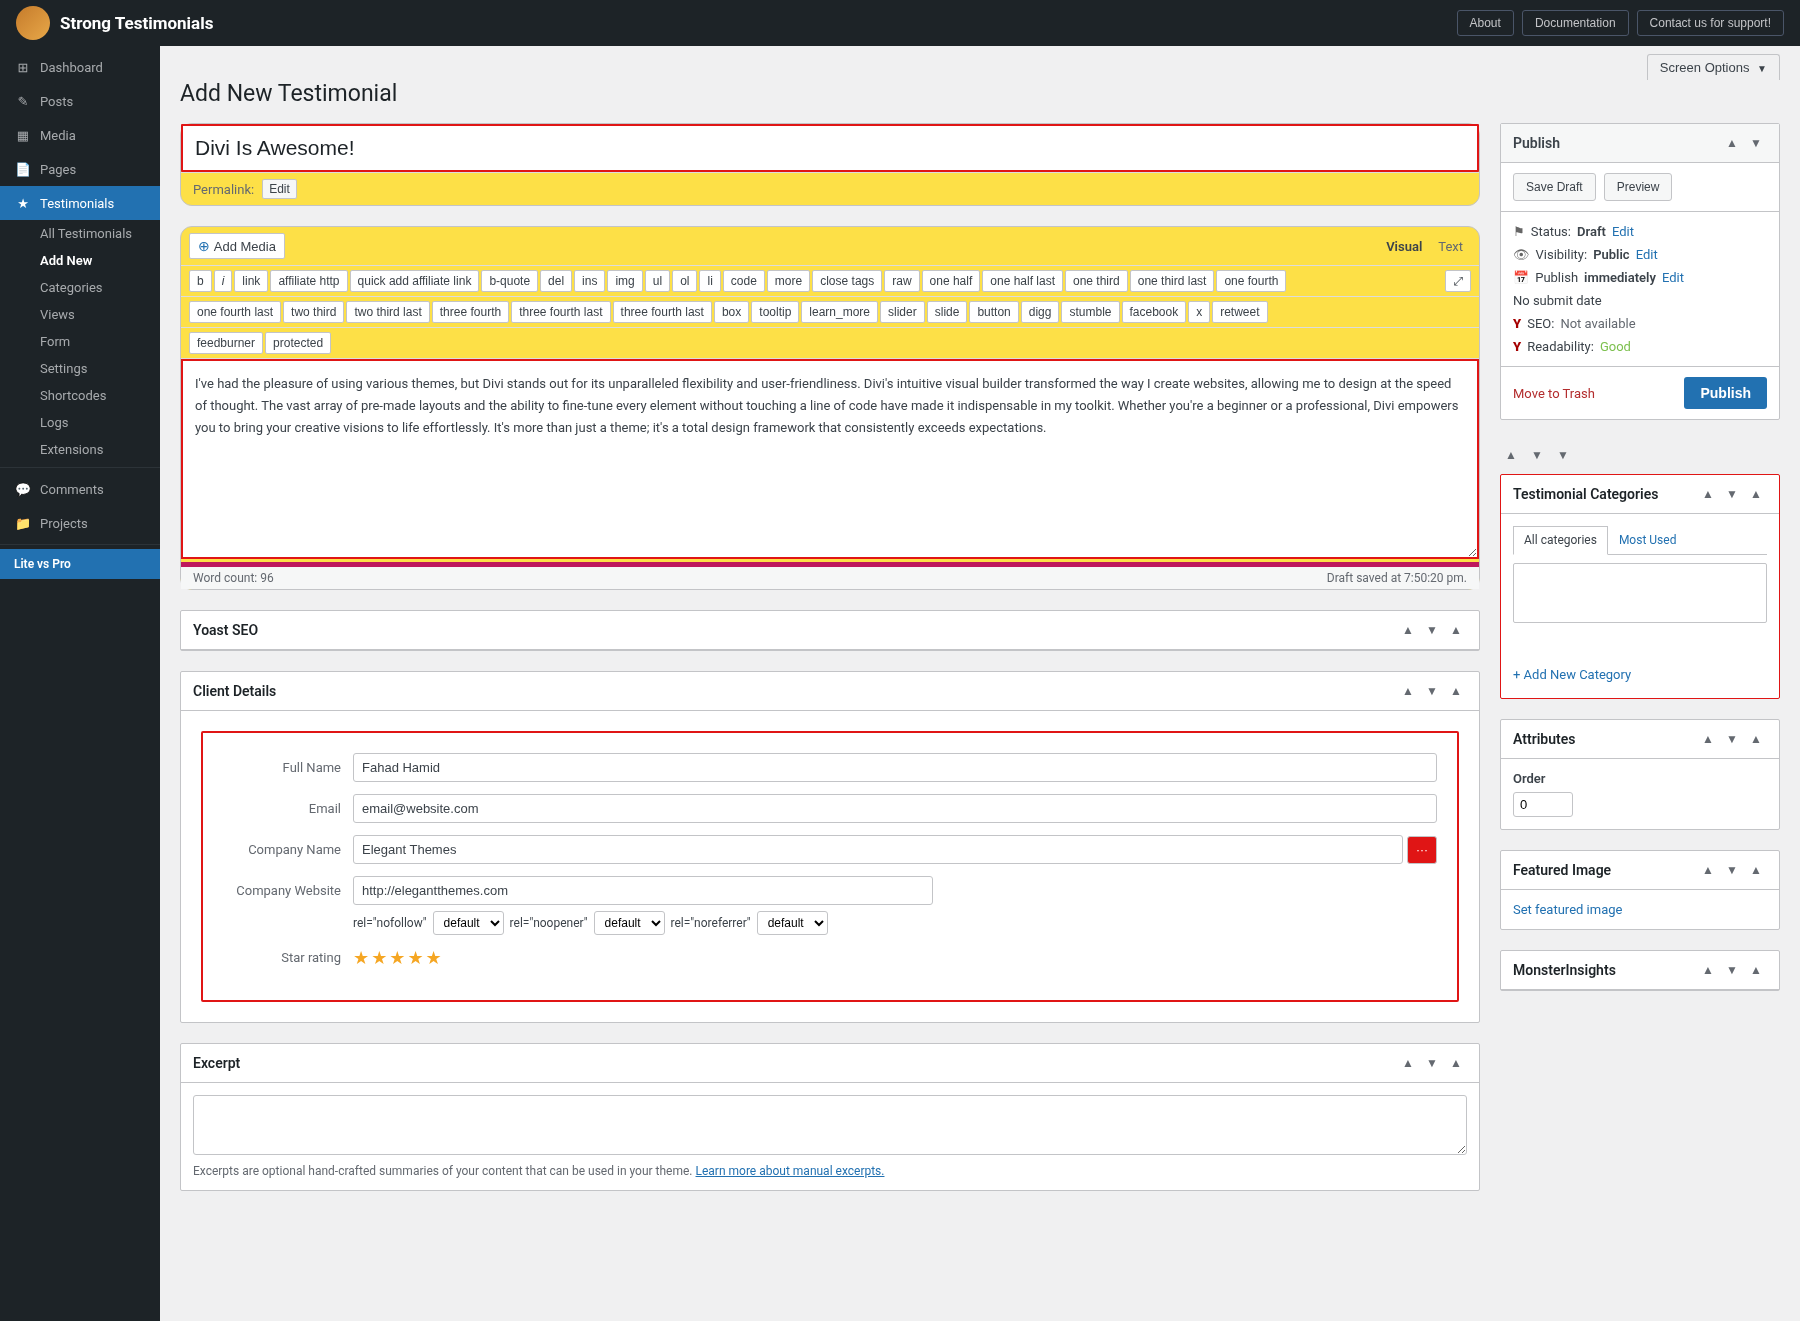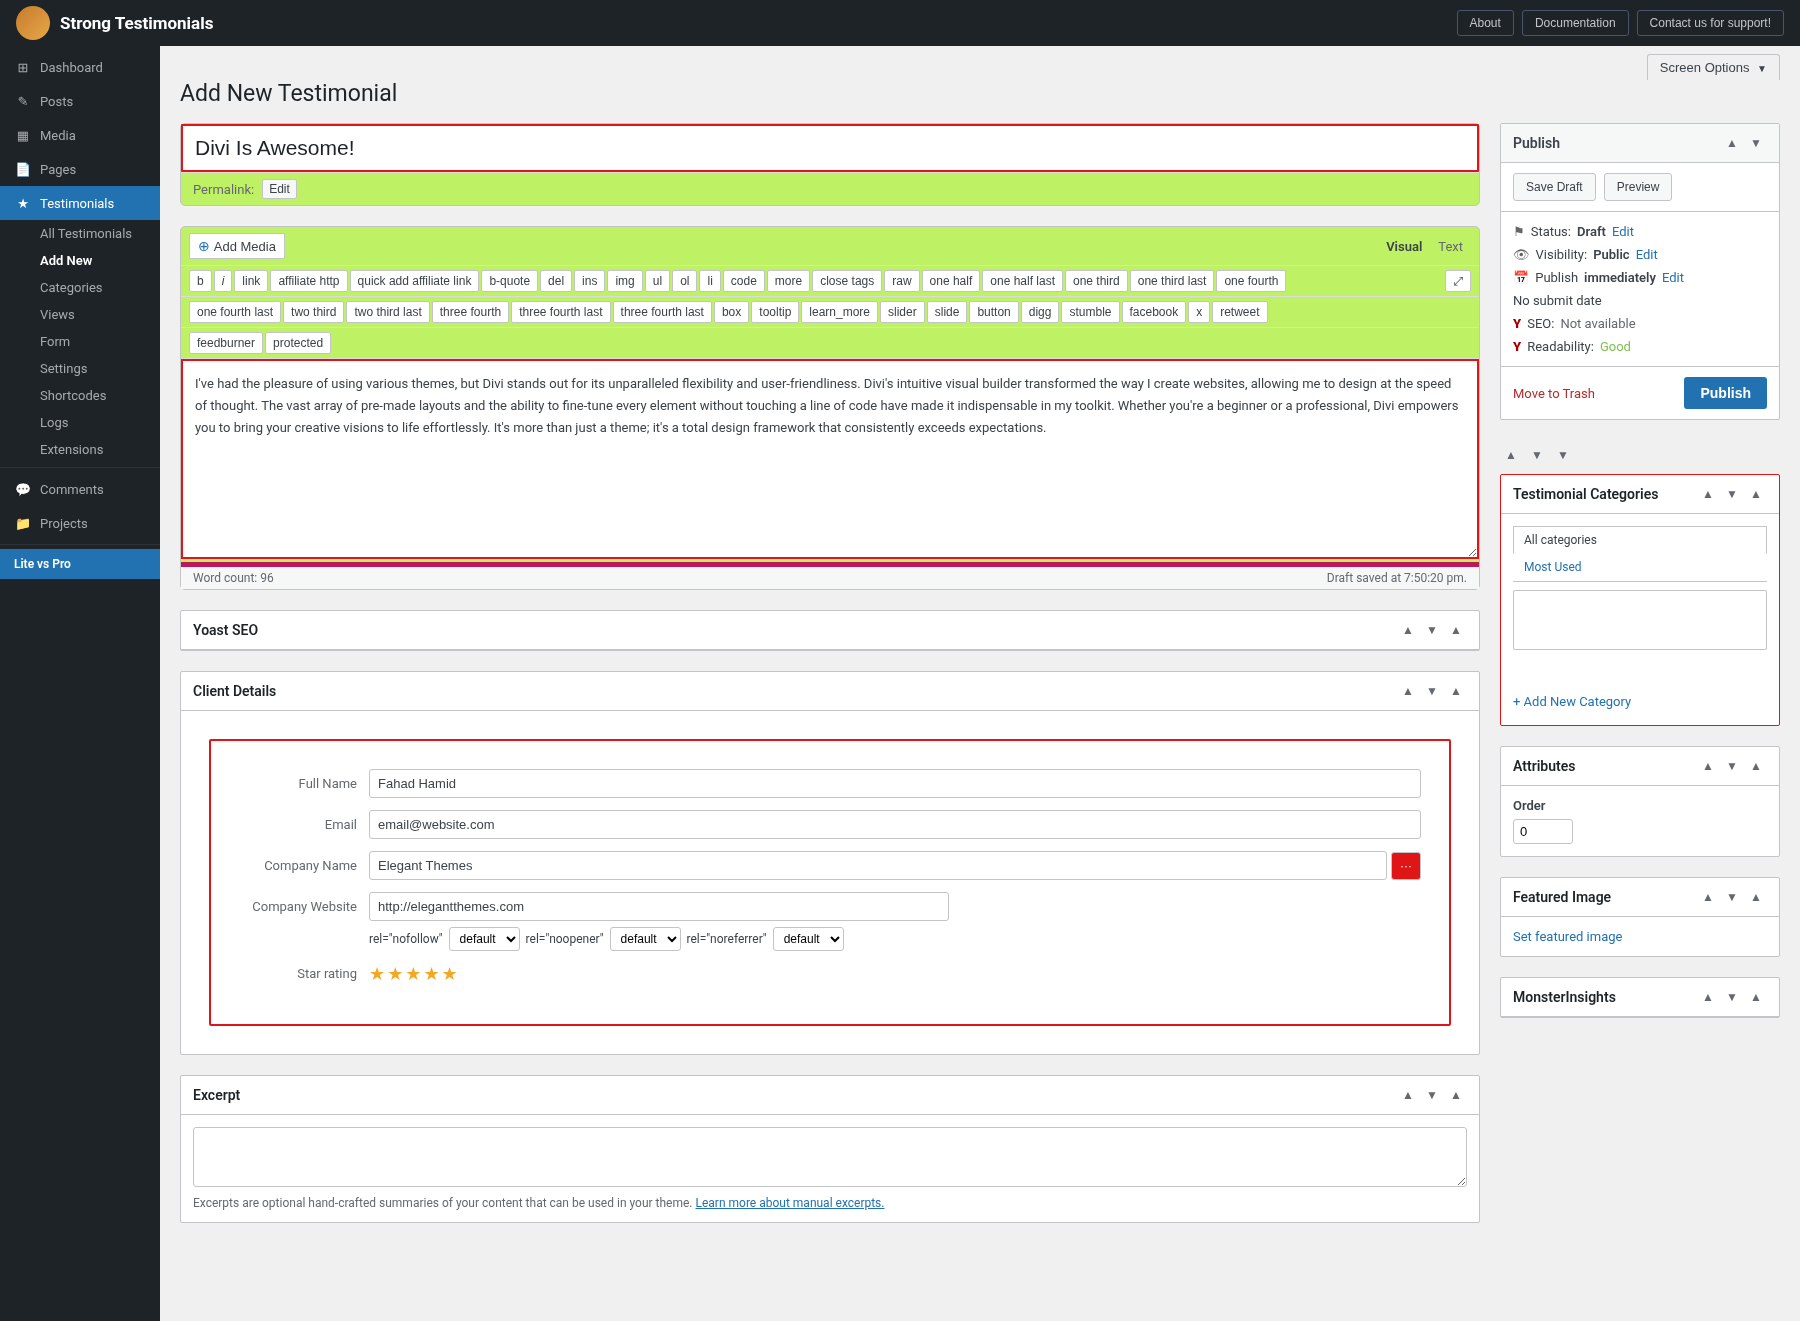--- a/index.html
+++ b/index.html
@@ -11,42 +11,42 @@
     .sidebar-item { display: flex; align-items: center; padding: 8px 14px; color: #a7aaad; cursor: pointer; font-size: 13px; text-decoration: none; }
     .sidebar-item.active { background: #2271b1; color: #fff; }
     .sidebar-item-icon { width: 18px; height: 18px; margin-right: 8px; flex-shrink: 0; display: flex; align-items: center; justify-content: center; }
     .sidebar-divider { border: none; border-top: 1px solid #2c3338; margin: 4px 0; }
     .sidebar-sub-item { padding: 6px 14px 6px 40px; color: #a7aaad; cursor: pointer; font-size: 13px; }
     .sidebar-sub-item.active { color: #fff; font-weight: 600; }
     .lite-vs-pro { background: #2271b1; color: #fff; padding: 8px 14px; font-size: 12px; font-weight: 600; cursor: pointer; }
     .page-title { font-size: 23px; font-weight: 400; color: #1d2327; }
 
     
-    .editor-box { background: #bef264; border: 1px solid #c3c4c7; border-radius: 5px; margin-bottom: 20px; }
+    .editor-box { background: #fde047; border: 1px solid #c3c4c7; border-radius: 12px; margin-bottom: 20px; }
     .title-input { width: 100%; padding: 10px 12px; font-size: 21px; border: 1px solid #e01515; border-radius: 1px; outline: none; color: #1d2327; font-weight: 400; }
 
     .permalink-bar { display: flex; align-items: center; padding: 6px 12px; font-size: 13px; color: #646970; border-top: 1px solid #dcdcde; }
     .permalink-bar .edit-btn { margin-left: 8px; padding: 2px 6px; font-size: 12px; border: 1px solid #c3c4c7; background: #f6f7f7; cursor: pointer; border-radius: 2px; color: #3c434a; }
     .toolbar-btn { padding: 3px 7px; border: 1px solid #c3c4c7; background: #fff; cursor: pointer; border-radius: 2px; font-size: 12px; color: #3c434a; }
     .toolbar-tab { padding: 4px 8px; cursor: pointer; font-size: 13px; color: #646970; }
     .toolbar-tab.active { color: #3c434a; font-weight: 600; }
     .add-media-btn { display: flex; align-items: center; gap: 4px; padding: 4px 8px; border: 1px solid #c3c4c7; background: #fff; cursor: pointer; font-size: 13px; border-radius: 2px; color: #3c434a; }
     .toolbar-row { padding: 4px 8px; border-bottom: 1px solid #dcdcde; display: flex; align-items: center; gap: 2px; flex-wrap: wrap; }
     .editor-textarea { width: 100%; min-height: 200px; padding: 12px; border: none; border-top: 1px solid #e01515; outline: none; font-size: 13px; color: #3c434a; resize: vertical; font-family: inherit; line-height: 1.7; }
 
     .editor-footer { padding: 4px 12px; border-top: 5px solid #be185d; background: #f6f7f7; display: flex; justify-content: space-between; align-items: center; font-size: 12px; color: #646970; }
 
     
     .metabox { background: #fff; border: 1px solid #c3c4c7; border-radius: 2px; margin-bottom: 20px; }
     .metabox-header { padding: 8px 12px; border-bottom: 1px solid #c3c4c7; display: flex; align-items: center; justify-content: space-between; cursor: pointer; }
     .metabox-title { font-size: 14px; font-weight: 600; color: #1d2327; }
     .metabox-body { padding: 12px; }
 
     
-    .client-details-inner { border: 2px solid #e01515; border-radius: 2px; padding: 28px; margin: 16px; }
+    .client-details-inner { border: 2px solid #e01515; border-radius: 2px; padding: 20px; margin: 8px; }
     .form-row { display: flex; align-items: center; margin-bottom: 12px; }
     .form-label { width: 130px; text-align: right; padding-right: 12px; color: #646970; font-size: 13px; flex-shrink: 0; }
     .form-input { flex: 1; padding: 6px 8px; border: 1px solid #c3c4c7; border-radius: 3px; font-size: 13px; color: #3c434a; outline: none; }
     .form-input-with-btn { display: flex; align-items: center; gap: 4px; flex: 1; }
     .form-input-btn { padding: 6px 8px; border: 1px solid #c3c4c7; background: #e01515; color: #fff; border-radius: 3px; cursor: pointer; font-size: 12px; }
     .url-select { padding: 3px 6px; border: 1px solid #c3c4c7; border-radius: 3px; font-size: 12px; background: #fff; }
     .stars { display: flex; gap: 2px; }
     .star { color: #f5a623; font-size: 18px; }
 
     
@@ -57,21 +57,21 @@
     .save-draft-btn { padding: 6px 12px; background: #f6f7f7; border: 1px solid #c3c4c7; border-radius: 3px; cursor: pointer; font-size: 12px; color: #3c434a; }
     .preview-btn { padding: 6px 12px; background: #f6f7f7; border: 1px solid #c3c4c7; border-radius: 3px; cursor: pointer; font-size: 12px; color: #3c434a; }
     .publish-meta { padding: 8px 12px; }
     .publish-meta-row { display: flex; align-items: center; gap: 6px; padding: 4px 0; font-size: 13px; color: #3c434a; }
     .publish-link { color: #2271b1; text-decoration: none; cursor: pointer; }
     .publish-footer { padding: 10px 12px; border-top: 1px solid #c3c4c7; display: flex; justify-content: space-between; align-items: center; }
     .trash-link { color: #b32d2e; text-decoration: none; font-size: 13px; }
     .publish-btn { padding: 8px 16px; background: #2271b1; color: #fff; border: none; border-radius: 3px; cursor: pointer; font-size: 14px; font-weight: 600; }
 
     
-    .cat-tabs { display: flex; gap: 0; border-bottom: 1px solid #c3c4c7; margin-bottom: 8px; flex-direction: column; }
+    .cat-tabs { display: flex; gap: 0; border-bottom: 1px solid #c3c4c7; margin-bottom: 8px; }
     .cat-tab { padding: 6px 10px; font-size: 12px; cursor: pointer; color: #2271b1; border: 1px solid transparent; }
     .cat-tab.active { border: 1px solid #c3c4c7; border-bottom: 1px solid #fff; margin-bottom: -1px; background: #fff; color: #3c434a; }
     .cat-list { min-height: 60px; border: 1px solid #c3c4c7; padding: 6px; border-radius: 2px; margin-bottom: 8px; font-size: 13px; color: #646970; }
     .add-cat-link { color: #2271b1; text-decoration: none; font-size: 13px; cursor: pointer; display: block; padding: 4px 0; margin-top: 40px; }
 
     
     .order-input { width: 60px; padding: 4px 6px; border: 1px solid #c3c4c7; border-radius: 3px; font-size: 13px; }
 
     
     .yoast-box { background: #fff; border: 1px solid #c3c4c7; border-radius: 2px; margin-bottom: 20px; }

